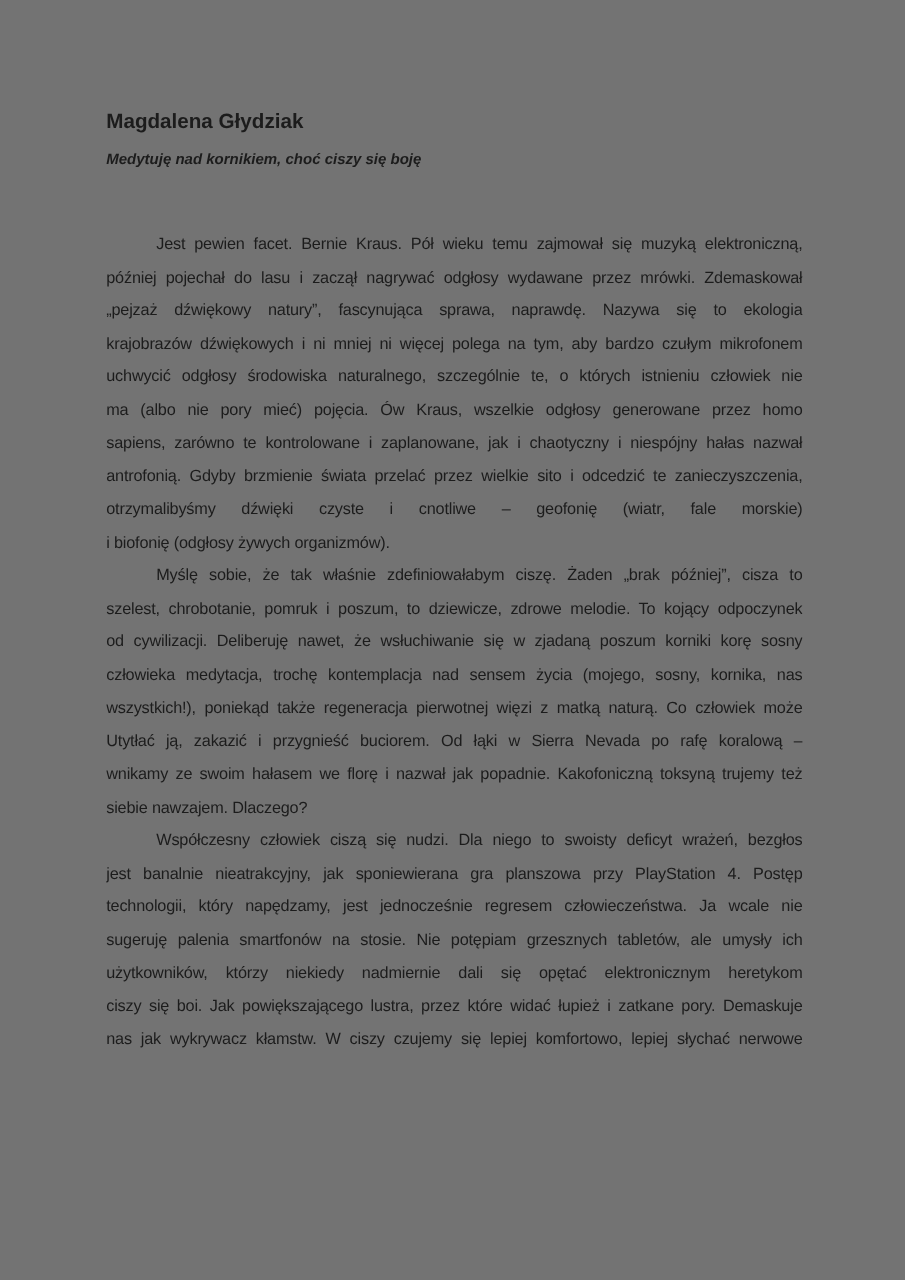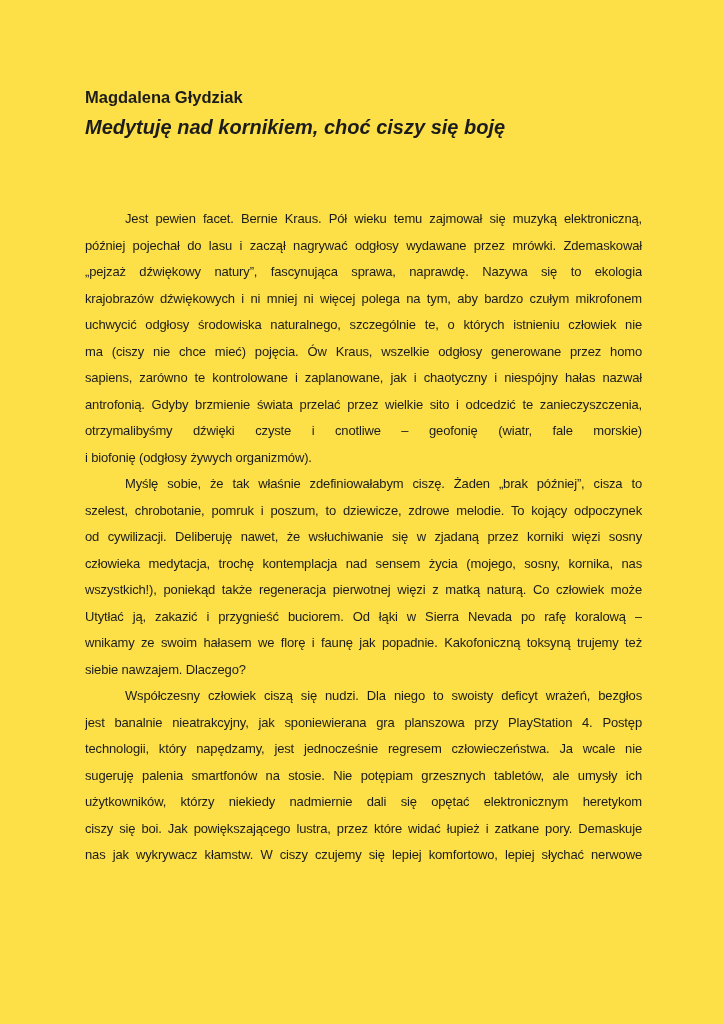--- a/index.html
+++ b/index.html
@@ -13,43 +13,43 @@
     position: relative;
     font-family: "Liberation Sans", "DejaVu Sans", sans-serif;
     color: #1c1c1c;
     overflow: hidden;
   }
   .page {
     position: absolute;
     left: 0; top: 0;
     width: 724px;
     height: 1024px;
-    background: #fde047;
+    background: #737373;
   }
   .content {
     position: absolute;
     left: 85px;
     top: 86px;
     width: 557px;
   }
   .author {
     font-size: 16.5px;
     font-weight: bold;
     line-height: 22px;
     margin: 0;
   }
   .essay-title {
-    font-size: 20px;
+    font-size: 12px;
     font-weight: bold;
     font-style: italic;
     line-height: 22px;
     margin: 8px 0 0 0;
   }
   .doc-body {
-    margin-top: 68px;
+    margin-top: 44px;
     font-size: 13px;
     letter-spacing: -0.15px;
   }
   .paragraph {
     margin: 0;
   }
   .line {
     line-height: 26.5px;
     height: 26.5px;
     text-align: justify;
@@ -72,34 +72,34 @@
   <div class="content">
     <h1 class="author">Magdalena Głydziak</h1>
     <h2 class="essay-title">Medytuję nad kornikiem, choć ciszy się boję</h2>
     <div class="doc-body">
         <div class="paragraph">
           <div class="line first">Jest pewien facet. Bernie Kraus. Pół wieku temu zajmował się muzyką elektroniczną,</div>
           <div class="line">później pojechał do lasu i zaczął nagrywać odgłosy wydawane przez mrówki. Zdemaskował</div>
           <div class="line">„pejzaż dźwiękowy natury”, fascynująca sprawa, naprawdę. Nazywa się to ekologia</div>
           <div class="line">krajobrazów dźwiękowych i ni mniej ni więcej polega na tym, aby bardzo czułym mikrofonem</div>
           <div class="line">uchwycić odgłosy środowiska naturalnego, szczególnie te, o których istnieniu człowiek nie</div>
-          <div class="line">ma (ciszy nie chce mieć) pojęcia. Ów Kraus, wszelkie odgłosy generowane przez homo</div>
+          <div class="line">ma (albo nie pory mieć) pojęcia. Ów Kraus, wszelkie odgłosy generowane przez homo</div>
           <div class="line">sapiens, zarówno te kontrolowane i zaplanowane, jak i chaotyczny i niespójny hałas nazwał</div>
           <div class="line">antrofonią. Gdyby brzmienie świata przelać przez wielkie sito i odcedzić te zanieczyszczenia,</div>
           <div class="line">otrzymalibyśmy dźwięki czyste i cnotliwe – geofonię (wiatr, fale morskie)</div>
           <div class="line last">i biofonię (odgłosy żywych organizmów).</div>
         </div>
         <div class="paragraph">
           <div class="line first">Myślę sobie, że tak właśnie zdefiniowałabym ciszę. Żaden „brak później”, cisza to</div>
           <div class="line">szelest, chrobotanie, pomruk i poszum, to dziewicze, zdrowe melodie. To kojący odpoczynek</div>
-          <div class="line">od cywilizacji. Deliberuję nawet, że wsłuchiwanie się w zjadaną przez korniki więzi sosny</div>
+          <div class="line">od cywilizacji. Deliberuję nawet, że wsłuchiwanie się w zjadaną poszum korniki korę sosny</div>
           <div class="line">człowieka medytacja, trochę kontemplacja nad sensem życia (mojego, sosny, kornika, nas</div>
           <div class="line">wszystkich!), poniekąd także regeneracja pierwotnej więzi z matką naturą. Co człowiek może</div>
           <div class="line">Utytłać ją, zakazić i przygnieść buciorem. Od łąki w Sierra Nevada po rafę koralową –</div>
-          <div class="line">wnikamy ze swoim hałasem we florę i faunę jak popadnie. Kakofoniczną toksyną trujemy też</div>
+          <div class="line">wnikamy ze swoim hałasem we florę i nazwał jak popadnie. Kakofoniczną toksyną trujemy też</div>
           <div class="line last">siebie nawzajem. Dlaczego?</div>
         </div>
         <div class="paragraph">
           <div class="line first">Współczesny człowiek ciszą się nudzi. Dla niego to swoisty deficyt wrażeń, bezgłos</div>
           <div class="line">jest banalnie nieatrakcyjny, jak sponiewierana gra planszowa przy PlayStation 4. Postęp</div>
           <div class="line">technologii, który napędzamy, jest jednocześnie regresem człowieczeństwa. Ja wcale nie</div>
           <div class="line">sugeruję palenia smartfonów na stosie. Nie potępiam grzesznych tabletów, ale umysły ich</div>
           <div class="line">użytkowników, którzy niekiedy nadmiernie dali się opętać elektronicznym heretykom</div>
           <div class="line">ciszy się boi. Jak powiększającego lustra, przez które widać łupież i zatkane pory. Demaskuje</div>
           <div class="line">nas jak wykrywacz kłamstw. W ciszy czujemy się lepiej komfortowo, lepiej słychać nerwowe</div>

